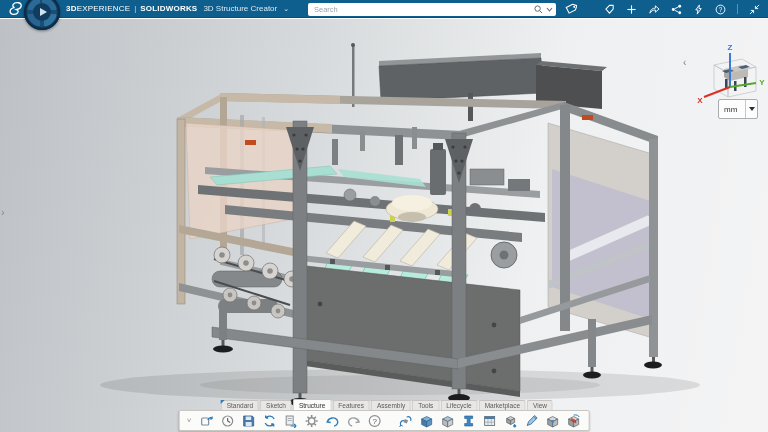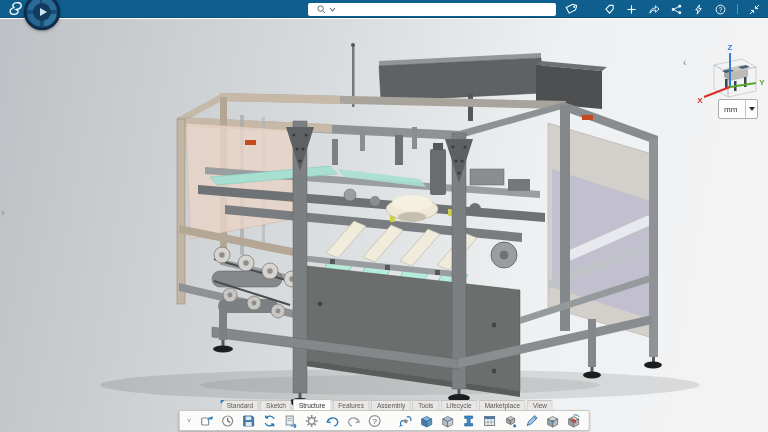--- a/index.html
+++ b/index.html
@@ -119,23 +119,31 @@
   <div class="topbar">
     <svg class="logo-3ds" viewBox="0 0 20 18">
       <path d="M14 2 C8 1.2 5.5 6 9.5 7.4 C3.5 8 2.5 14.6 8.5 15 C13.5 15.3 15 11 11.8 9.6 C17.5 9 19 3 14 2 Z" fill="none" stroke="#ffffff" stroke-width="1.5" stroke-linecap="round"></path>
     </svg>
     <div class="compass">
       <div class="quad"></div>
       <div class="hub">
         <div class="play"></div>
       </div>
     </div>
+    <div class="brand">
+      <span class="b1"><b>3D</b><span class="light">EXPERIENCE</span></span>
+      <span class="sep">|</span>
+      <span class="b1">SOLIDWORKS</span>
+      <span class="app">3D Structure Creator</span>
+      <span class="chev">⌄</span>
+    </div>
 
     <div class="searchwrap">
       <div class="searchbox">
+        <input type="text" placeholder="Search" style="">
         <span class="sicon">
           <svg width="9" height="9" viewBox="0 0 10 10">
               <circle cx="4" cy="4" r="3" fill="none" stroke="#5a6b75" stroke-width="1.1"></circle>
               <line x1="6.3" y1="6.3" x2="9" y2="9" stroke="#5a6b75" stroke-width="1.1"></line>
             </svg>
         </span>
         <span class="sicon">
           <svg width="7" height="5" viewBox="0 0 7 5">
               <path d="M1 1 L3.5 4 L6 1" fill="none" stroke="#5a6b75" stroke-width="1.1"></path>
             </svg>

